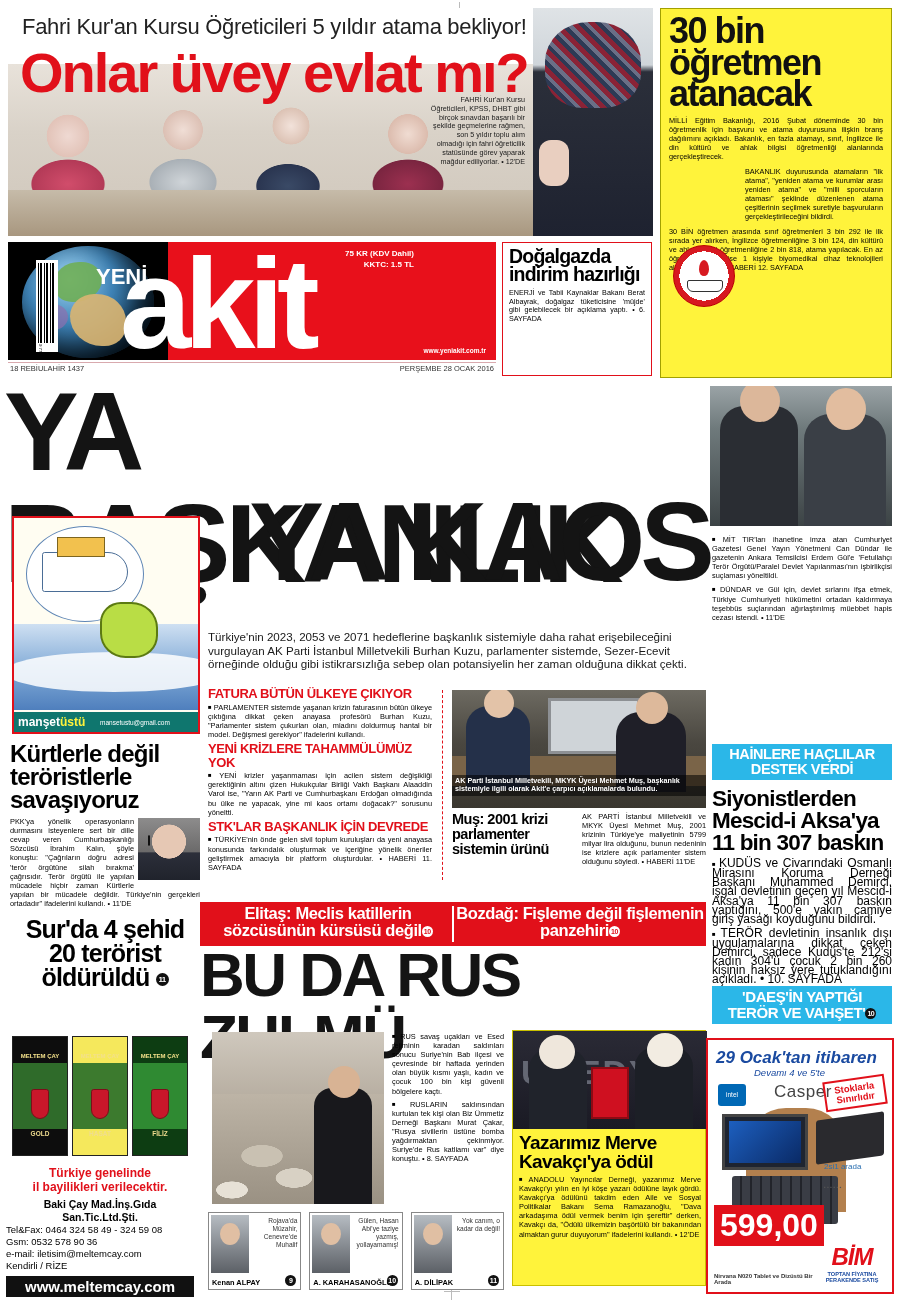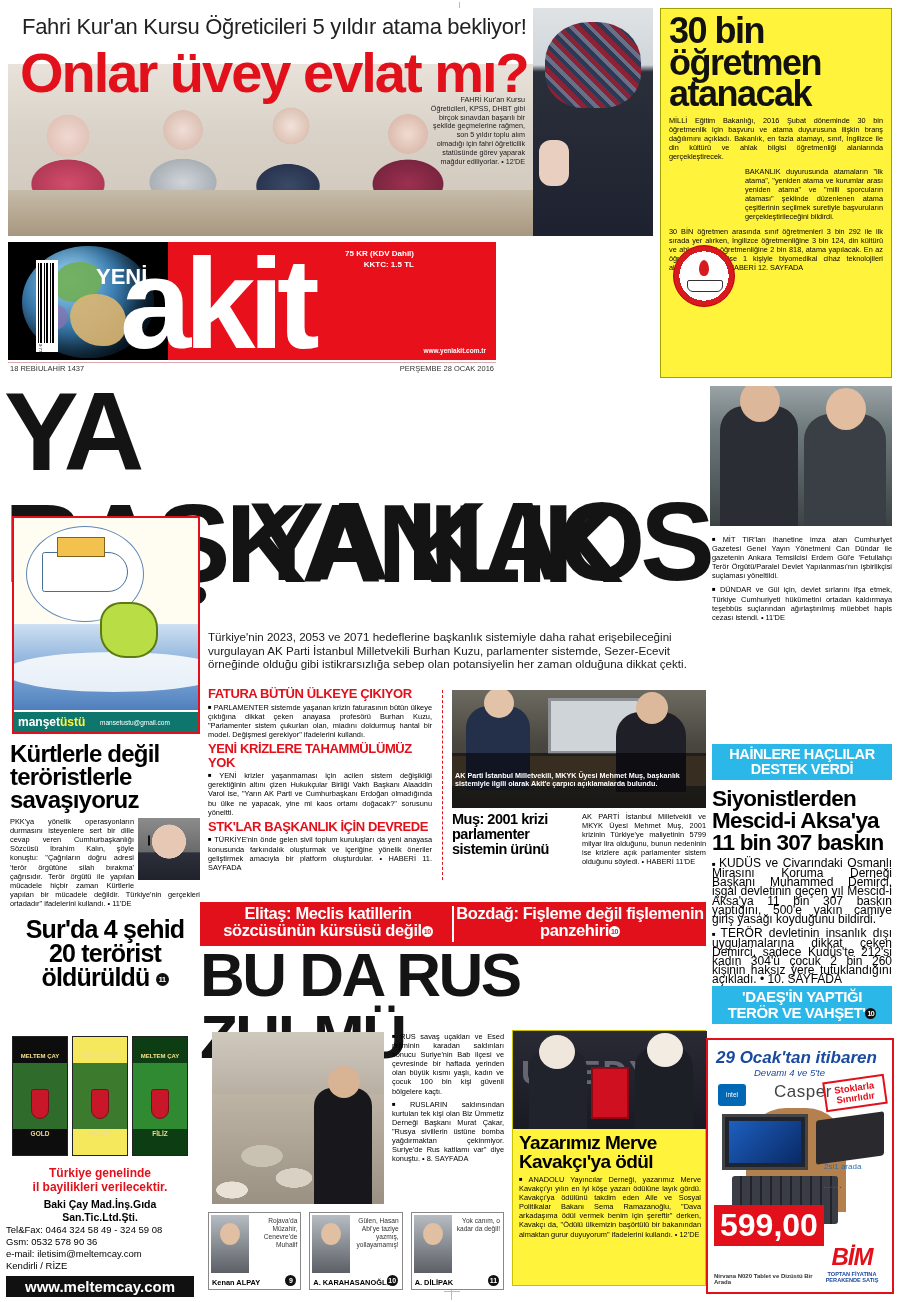--- a/index.html
+++ b/index.html
@@ -137,22 +137,22 @@
 
   
   #musphoto { left:452px; top:690px; width:254px; height:118px;
     background:linear-gradient(180deg,#6d6a61 0%,#4a4740 45%,#3a372f 100%); overflow:hidden; }
   #musphoto .man1 { position:absolute; left:14px; top:16px; width:64px; height:84px; background:#243049; border-radius:22px 22px 0 0; }
   #musphoto .man1:before { content:""; position:absolute; left:18px; top:-18px; width:30px; height:30px; border-radius:50%; background:#e3c3a8; }
   #musphoto .man2 { position:absolute; right:20px; top:22px; width:70px; height:80px; background:#1f1f28; border-radius:24px 24px 0 0; }
   #musphoto .man2:before { content:""; position:absolute; left:20px; top:-20px; width:32px; height:32px; border-radius:50%; background:#ddb99b; }
   #musphoto .screen { position:absolute; left:96px; top:8px; width:92px; height:56px; background:#cfd4d8; border:3px solid #8d9094; }
   #musphoto .desk { position:absolute; left:0; bottom:22px; width:100%; height:30px; background:#7a6448; }
-  #muscap { position:absolute; left:0; bottom:0; width:100%; background:rgba(0,0,0,.55); color:#fff;
-    font-size:7.2px; line-height:8.6px; font-weight:bold; padding:19px 3px; }
+  #muscap { position:absolute; left:0; bottom:12px; width:100%; background:rgba(0,0,0,.55); color:#fff;
+    font-size:7.2px; line-height:8.6px; font-weight:bold; padding:2px 3px; }
   #mushl { left:452px; top:812px; width:122px; }
   #mushl .hl { font-size:14.5px; font-weight:bold; line-height:1.02; letter-spacing:-0.5px; }
   #mustxt { left:582px; top:812px; width:124px; font-size:7.4px; line-height:9.1px; text-align:justify; }
 
   
   #redbanner { left:200px; top:902px; width:506px; height:44px; background:#e1101a; color:#fff; }
   #redbanner .half { position:absolute; top:3px; width:248px; text-align:center; font-size:16.5px; font-weight:bold; line-height:1.05; letter-spacing:-0.4px; }
   #redbanner .l { left:4px; }
   #redbanner .r { left:256px; }
   #redbanner .div { position:absolute; left:252px; top:4px; width:1.5px; height:36px; background:#fff; }
@@ -311,20 +311,24 @@
       <div>75 KR (KDV Dahil)</div>
       <div>KKTC: 1.5 TL</div>
     </div>
     <div id="mh-url">www.yeniakit.com.tr</div>
   </div>
   <div class="abs" id="dateline">
     <span class="l">18 REBİULAHİR 1437</span>
     <span class="r">PERŞEMBE 28 OCAK 2016</span>
   </div>
 
+  <div class="abs" id="gasbox">
+    <div class="hl">Doğalgazda indirim hazırlığı</div>
+    <div class="txt">ENERJİ ve Tabii Kaynaklar Bakanı Berat Albayrak, doğalgaz tüketicisine 'müjde' gibi gelebilecek bir açıklama yaptı. • 6. SAYFADA</div>
+  </div>
 
   <div class="abs" id="mainhead">
     <div id="mh1">YA BAŞKANLIK</div>
     <div id="mh2">YA KAOS</div>
   </div>
 
   <div class="abs" id="cartoon">
     <div class="sea"></div>
       <div class="wave"></div>
     <div class="bubble"></div>

